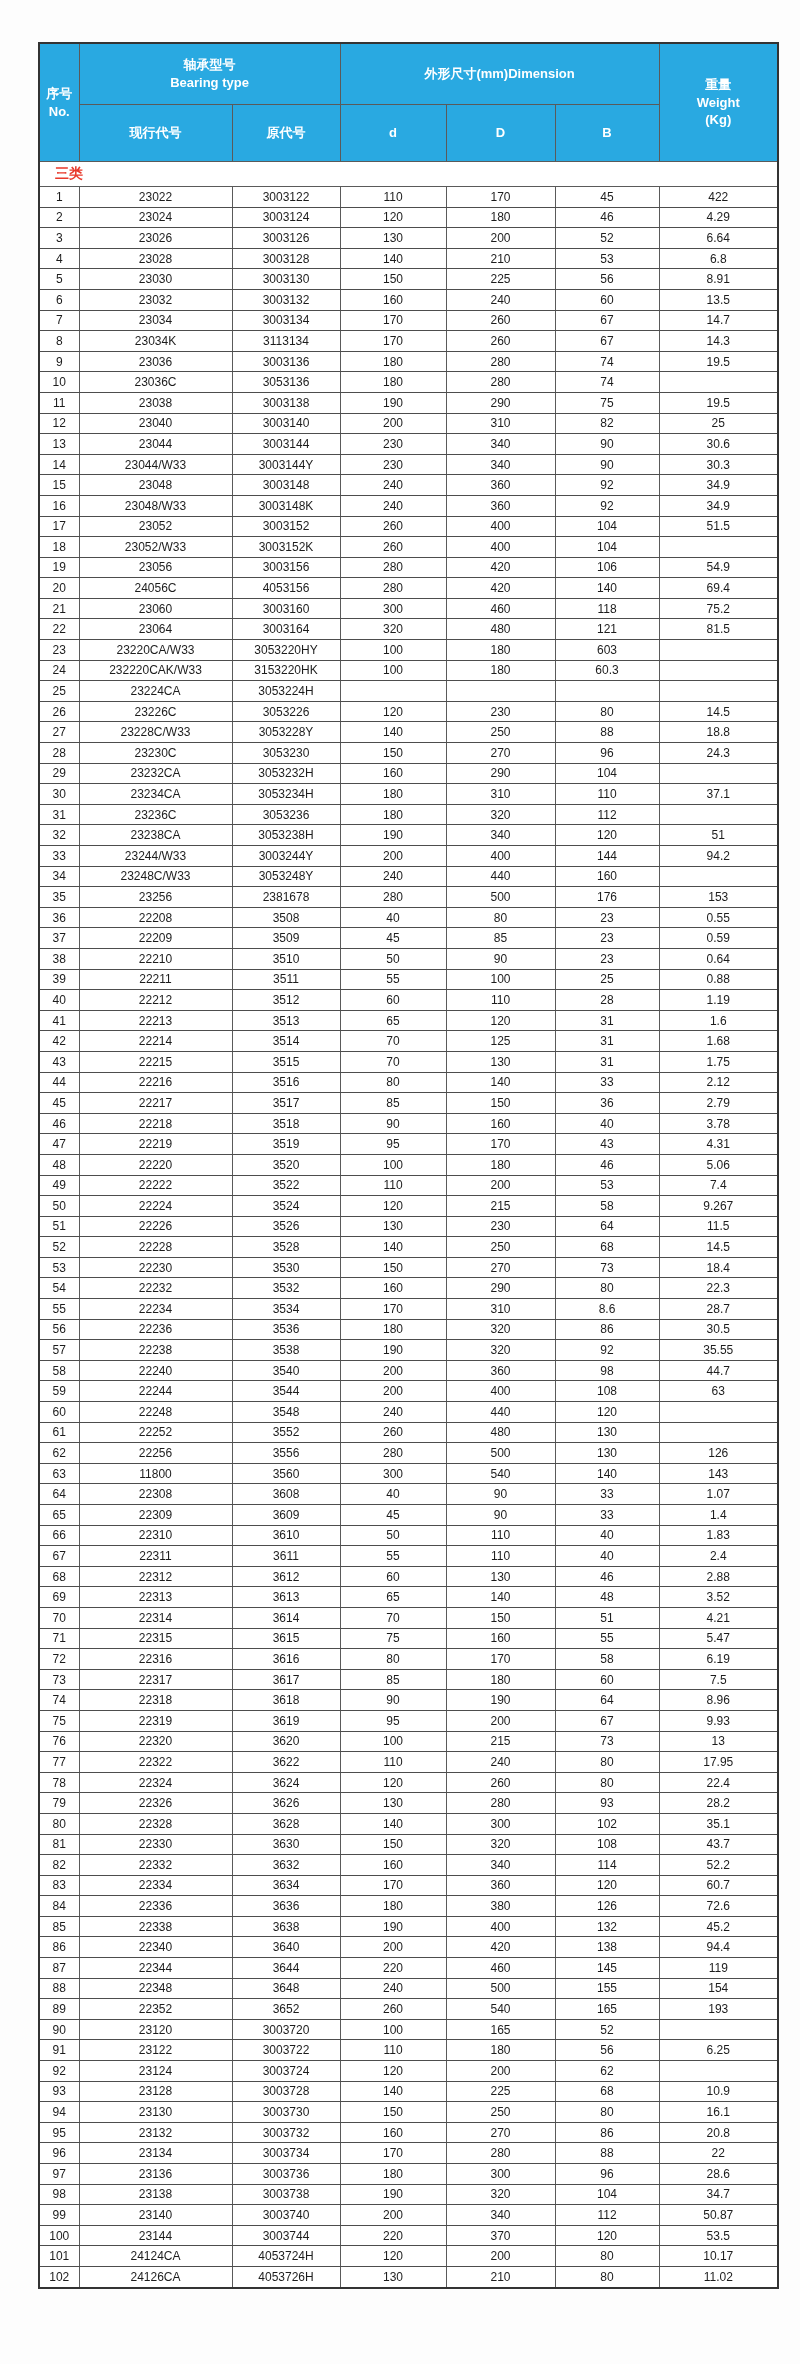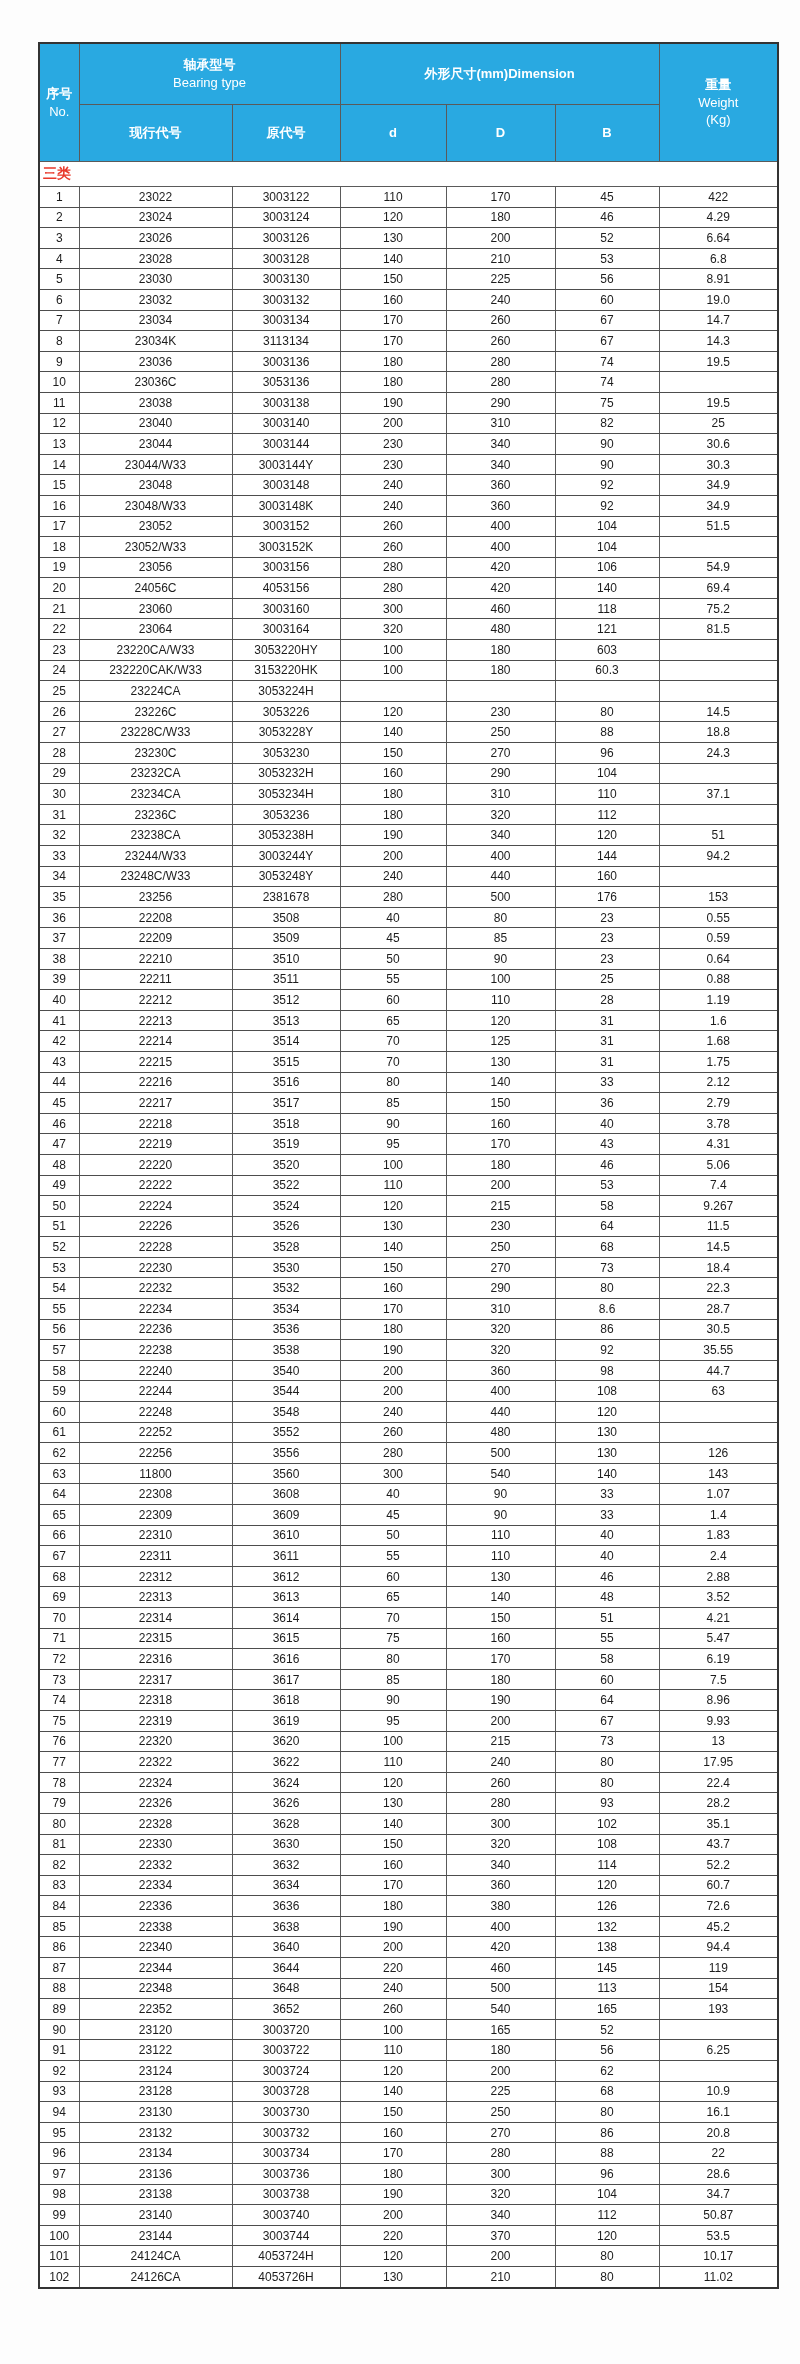--- a/index.html
+++ b/index.html
@@ -33,28 +33,28 @@
   }
   thead th{
     background:var(--header-bg,#29a9e1);
     color:var(--header-text,#ffffff);
     font-weight:bold;
     font-size:13px;
     line-height:1.35;
   }
   thead tr.h1 th{height:60px;}
   thead tr.h2 th{height:56px;text-align:center;}
-  thead .sub{font-weight:normal;}
+  thead .sub{font-weight:bold;}
   tr.section-row td{
     height:24px;
     text-align:left;
     font-weight:bold;
     font-size:14px;
     color:var(--section-text,#e8392b);
-    padding-left:3px;
+    padding-left:15px;
     background:#ffffff;
   }
   tbody tr.data-row td{
     height:19.6px;
     font-size:12px;
     color:#1c1c1c;
     background:#ffffff;
     border-top:1px solid #4d4d4d;
     border-bottom:1px solid #4d4d4d;
   }
@@ -158,21 +158,21 @@
           <td>56</td>
           <td>8.91</td>
         </tr>
         <tr class="data-row">
           <td>6</td>
           <td>23032</td>
           <td>3003132</td>
           <td>160</td>
           <td>240</td>
           <td>60</td>
-          <td>19.0</td>
+          <td>13.5</td>
         </tr>
         <tr class="data-row">
           <td>7</td>
           <td>23034</td>
           <td>3003134</td>
           <td>170</td>
           <td>260</td>
           <td>67</td>
           <td>14.7</td>
         </tr>
@@ -895,21 +895,21 @@
           <td>460</td>
           <td>145</td>
           <td>119</td>
         </tr>
         <tr class="data-row">
           <td>88</td>
           <td>22348</td>
           <td>3648</td>
           <td>240</td>
           <td>500</td>
-          <td>113</td>
+          <td>155</td>
           <td>154</td>
         </tr>
         <tr class="data-row">
           <td>89</td>
           <td>22352</td>
           <td>3652</td>
           <td>260</td>
           <td>540</td>
           <td>165</td>
           <td>193</td>

